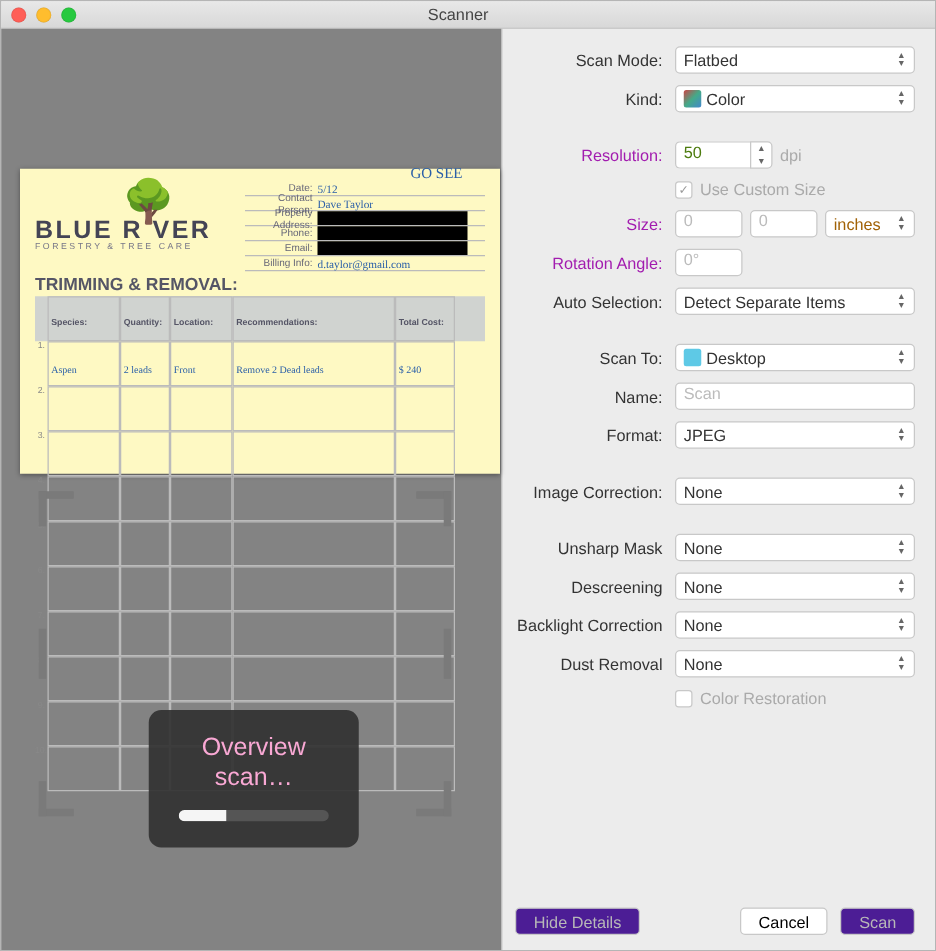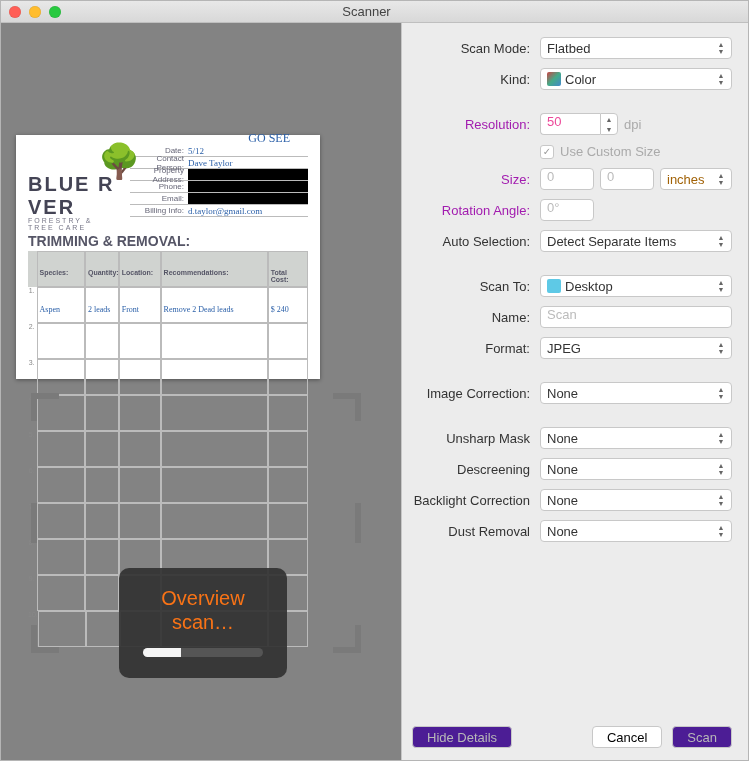--- a/index.html
+++ b/index.html
@@ -43,22 +43,22 @@
 }
 .content {
   flex:1; display:flex;
 }
 .preview-pane {
   width: 408px;
   background:#838383;
   position: relative;
 }
 .doc {
-  position:absolute; left:15px; top:112px; width:304px; height:244px;
-  background:#ffffff;
+  position:absolute; left:15px; top:112px; width:384px; height:244px;
+  background:#fef9c3;
   box-shadow:0 1px 4px rgba(0,0,0,.4);
   padding:10px 12px;
 }
 .doc-head {
   display:flex; gap:8px;
   align-items:flex-start;
 }
 .logo {
   width:160px; position:relative;
 }
@@ -95,21 +95,21 @@
 .tl{top:0;left:0;border-right:none;border-bottom:none}
 .tr{top:0;right:0;border-left:none;border-bottom:none}
 .bl{bottom:0;left:0;border-right:none;border-top:none}
 .br{bottom:0;right:0;border-left:none;border-top:none}
 .ml{top:50%;left:0;width:6px;height:40px;background:#7a7a7a;border:none;transform:translateY(-50%)}
 .mr{top:50%;right:0;width:6px;height:40px;background:#7a7a7a;border:none;transform:translateY(-50%)}
 
 .toast{
   position:absolute; left:118px; top:545px; width:168px; height:110px;
   background:rgba(50,50,50,.92); border-radius:10px;
-  color:#f97316; text-align:center; padding:18px 10px 10px;
+  color:#f9a8d4; text-align:center; padding:18px 10px 10px;
 }
 .toast-txt{font-size:20px; line-height:24px;}
 .prog{margin:14px auto 0; width:120px; height:9px; background:#555; border-radius:5px; overflow:hidden;}
 .prog-fill{height:100%; width:32%; background:#f5f5f5;}
 
 .side {
   flex:1;
   background:#ececec;
   padding:14px 16px 12px 10px;
   display:flex; flex-direction:column;
@@ -345,21 +345,21 @@
               </div>
             </div>
         </div>
 
         <div class="sep"></div>
 
         <div class="row">
           <div class="lbl light">Resolution:</div>
           <div class="ctl dpi-wrap">
             <div class="combo">
-              <div class="input med" style="color:#ec4899">50</div>
+              <div class="input med" style="color:#4d7c0f">50</div>
               <div class="step">
                   <span>▲</span>
                   <span>▼</span>
                 </div>
             </div>
             <span class="unit" style="color:#aaa">dpi</span>
           </div>
         </div>
 
         <div class="row">
@@ -471,20 +471,29 @@
                 <span class="sel-arrows">▲<br>▼</span>
               </div>
             </div>
         </div>
         <div class="row">
           <div class="lbl">Dust Removal</div>
           <div class="ctl">
               <div class="select none">
                 <span>None</span>
                 <span class="sel-arrows">▲<br>▼</span>
+              </div>
+            </div>
+        </div>
+        <div class="row">
+          <div class="lbl"></div>
+          <div class="ctl">
+              <div class="chk">
+                <span class="chkbox"></span>
+                <span>Color Restoration</span>
               </div>
             </div>
         </div>
 
       </div>
 
       <div class="footer">
         <div class="btn disabled">Hide Details</div>
         <div class="spacer"></div>
         <div class="btn">Cancel</div>

